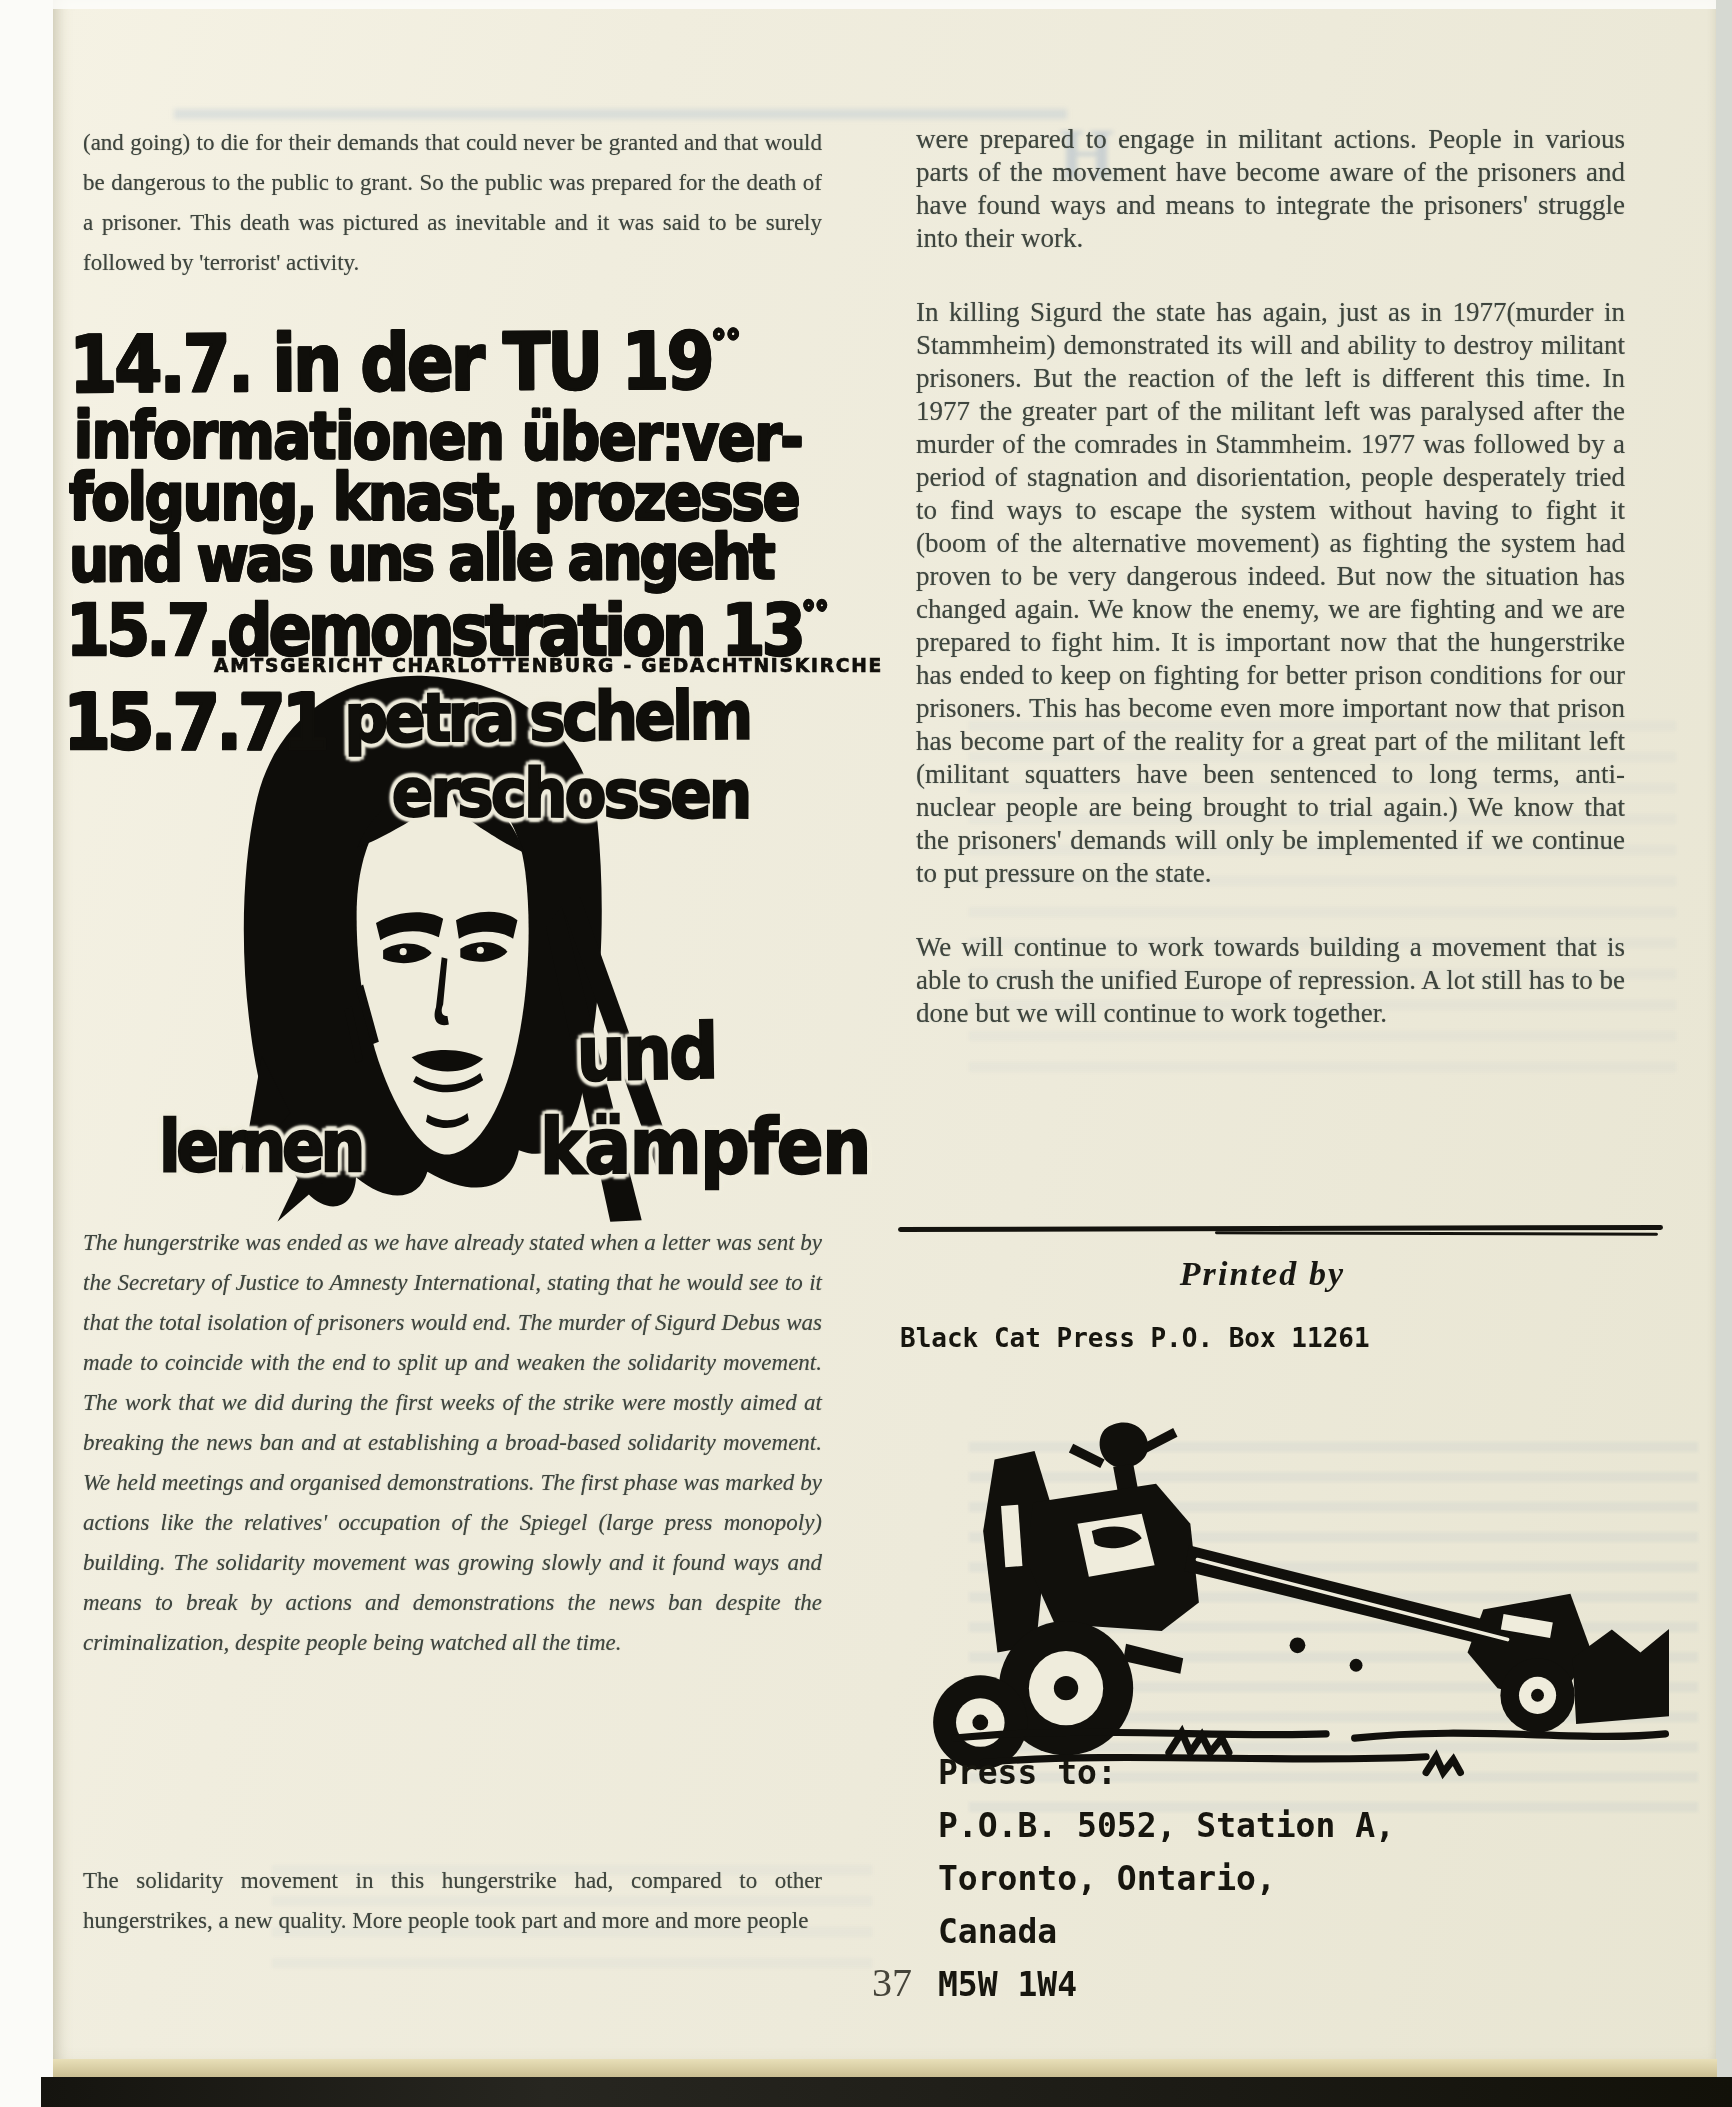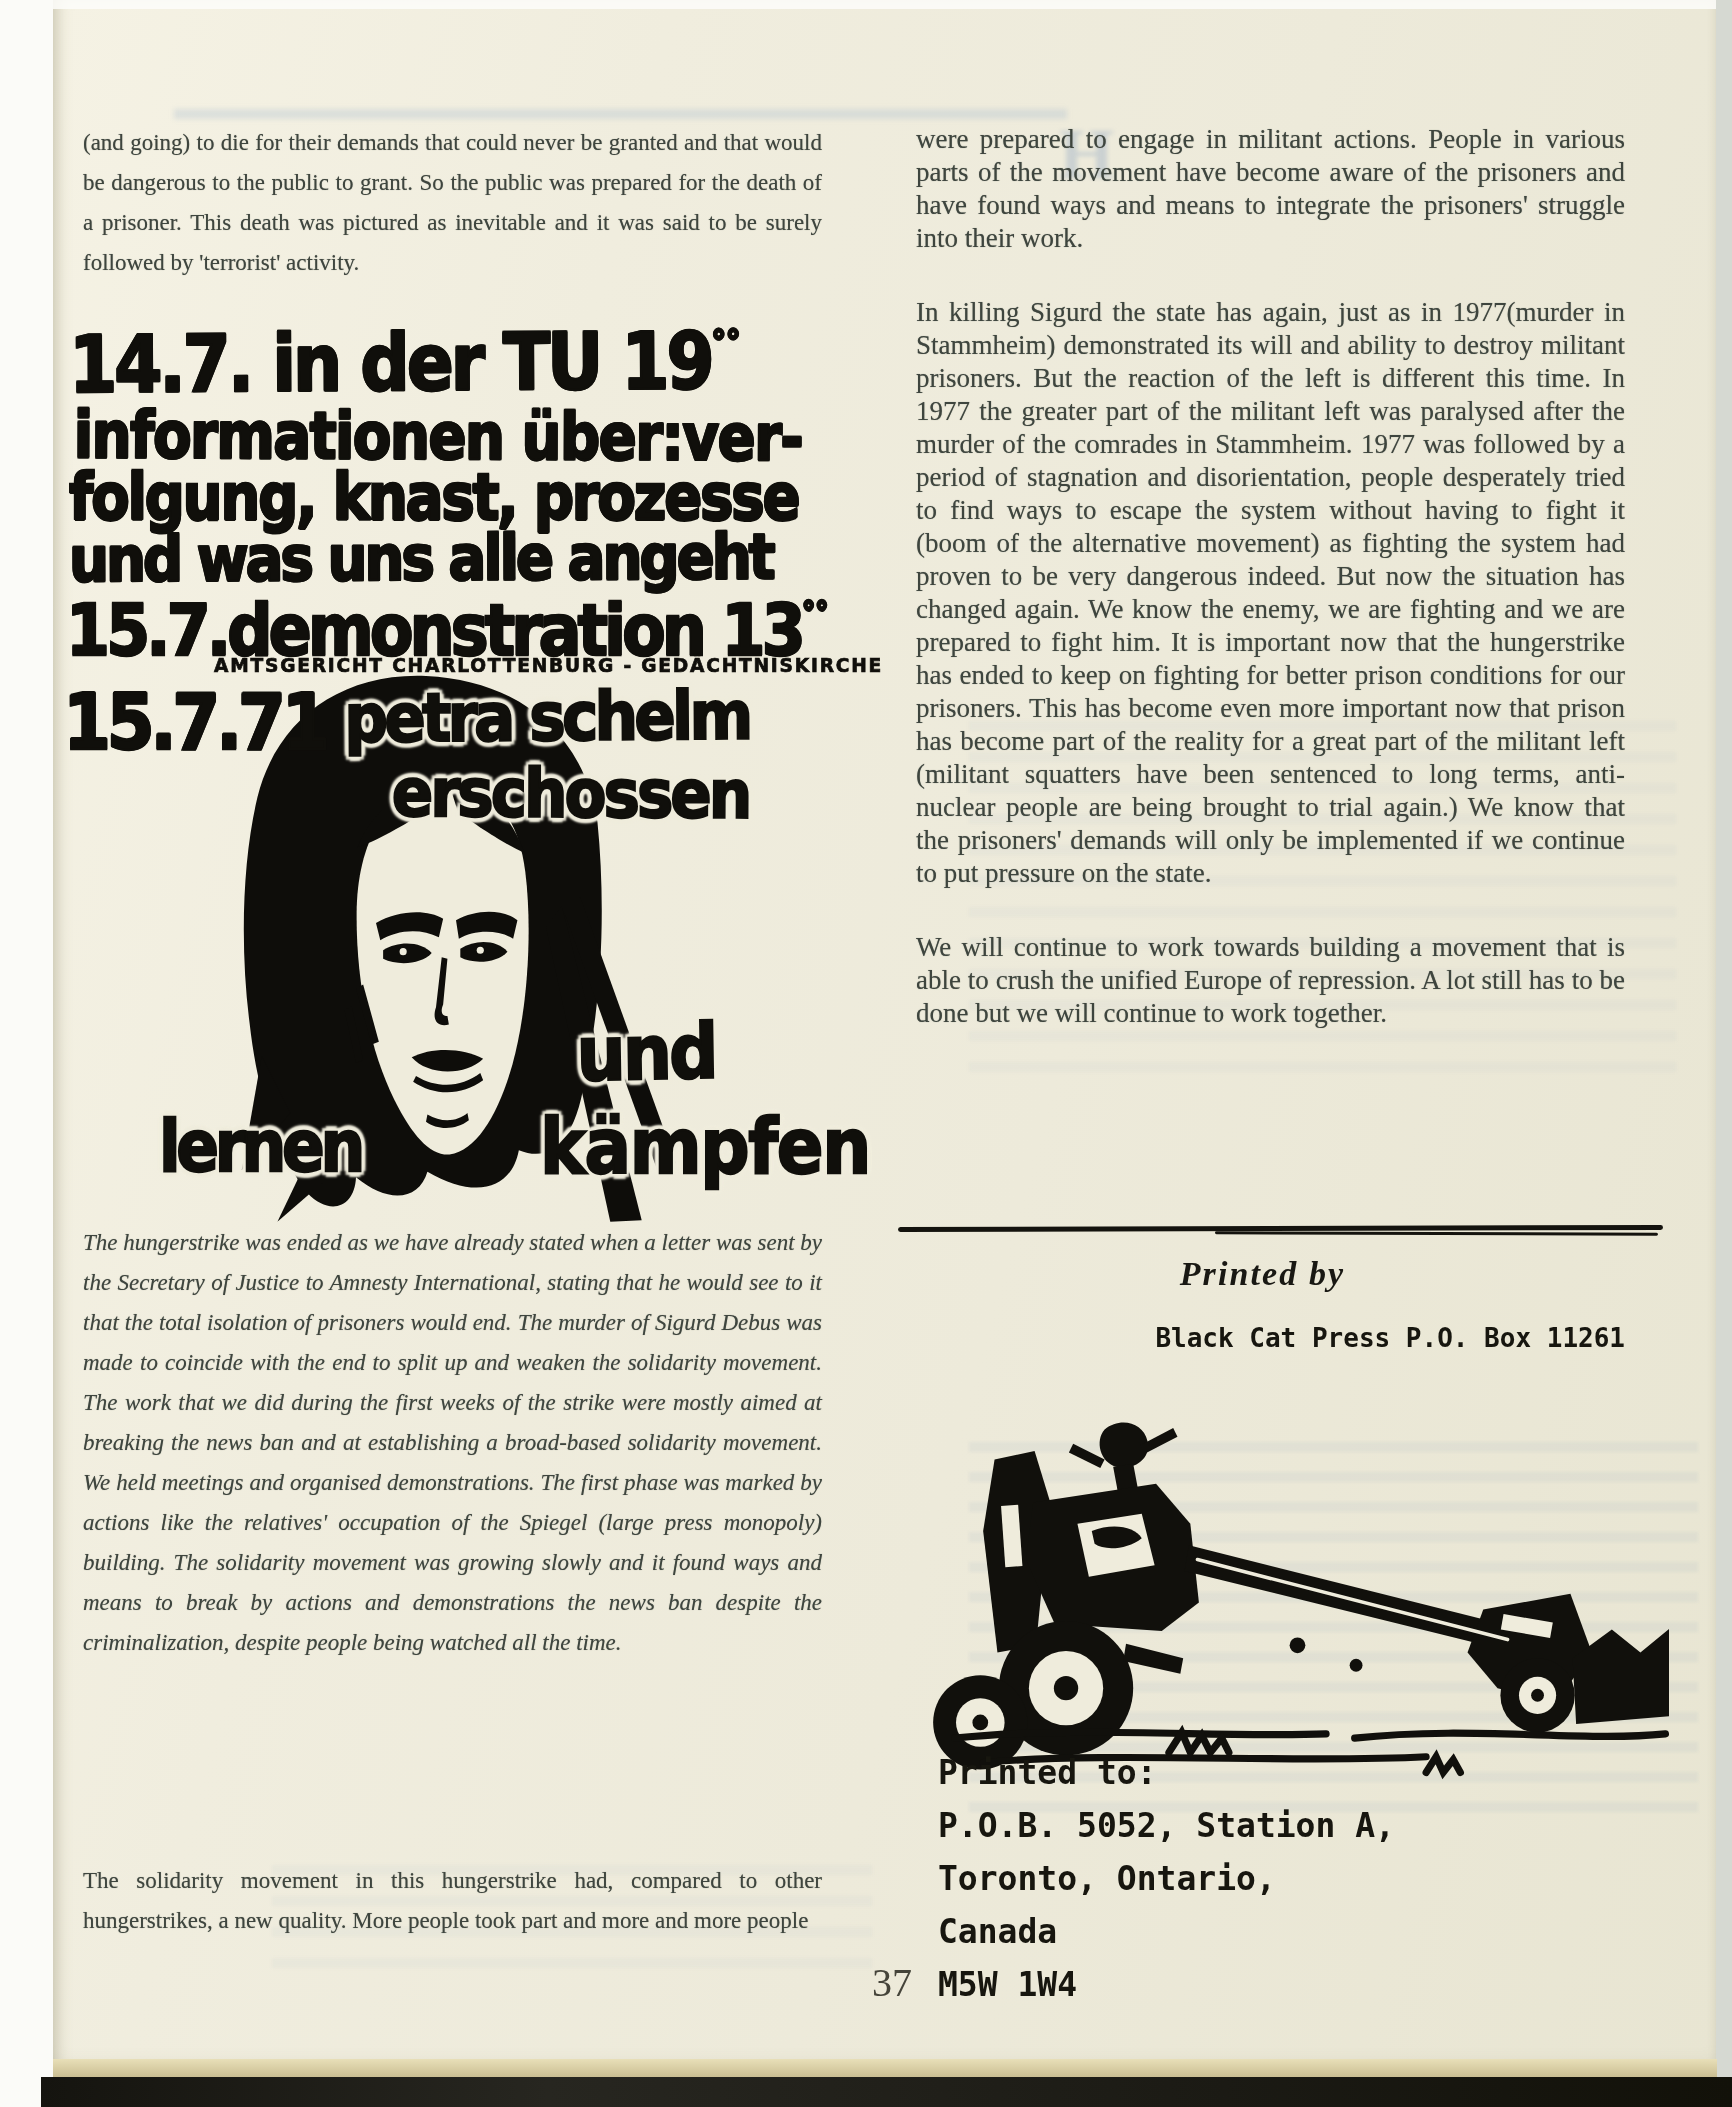--- a/index.html
+++ b/index.html
@@ -60,21 +60,21 @@
   .pund{left:576px;top:1010px;font-size:69px;letter-spacing:-2.9px;transform:scaleY(1.10) rotate(-1deg);}
   .pkam{left:540px;top:1103px;font-size:69px;letter-spacing:-1.4px;transform:scaleY(1.10);}
   .face-svg{position:absolute;left:176px;top:670px;width:500px;height:559px;z-index:2;}
   
   .rule{position:absolute;left:898px;top:1226px;width:765px;height:5px;background:#14130e;
         border-radius:2.9px;transform:rotate(-.15deg);z-index:2;}
   .rule2{position:absolute;left:1215px;top:1232px;width:443px;height:2.9px;background:#14130e;
         border-radius:2.1px;transform:rotate(.2deg);z-index:2;}
   .printedby{position:absolute;left:900px;top:1255px;width:725px;text-align:center;z-index:2;
              font:bold italic 34px "Liberation Serif",serif;color:#191813;letter-spacing:2.1px;}
-  .press{position:absolute;left:900px;width:725px;text-align:right;z-index:2;color:#17160f;
+  .press{position:absolute;left:900px;width:725px;text-align:left;z-index:2;color:#17160f;
          font-family:"DejaVu Sans Mono",monospace;font-weight:bold;font-size:26px;white-space:nowrap;}
   .press1{top:1323px;}
   .press2{top:1371px;}
   .vehicle-svg{position:absolute;left:926px;top:1415px;width:743px;height:372px;z-index:2;}
   .return{position:absolute;left:938px;top:1746px;z-index:2;color:#17160f;
           font-family:"DejaVu Sans Mono",monospace;font-weight:bold;font-size:33px;line-height:53px;
           white-space:nowrap;}
 </style>
 </head>
 <body>
@@ -185,21 +185,21 @@
       <path d="M40,452 C200,434 420,452 560,446"></path>
       <path d="M80,486 C260,470 520,488 700,478"></path>
       <path d="M600,452 C760,434 920,458 1035,446"></path>
       <path d="M340,472 l18,-28 l12,28 l16,-24 l12,24 l16,-20 l10,20"></path>
       <path d="M700,500 l14,-22 l10,22 l14,-18 l10,18"></path>
       <path d="M380,202 L814,314" stroke="#efecdc" stroke-width="5"></path>
     </g>
   </svg>
 
   <div class="return">
-    <div>Printed to:</div>
+    <div>Press to:</div>
     <div>P.O.B. 5052, Station A,</div>
     <div>Toronto, Ontario,</div>
     <div>Canada</div>
     <div>M5W 1W4</div>
   </div>
 
   <div class="edge-top"></div>
   <div class="edge-right"></div>
   <div class="edge-tan"></div>
   <div class="edge-dark"></div>

